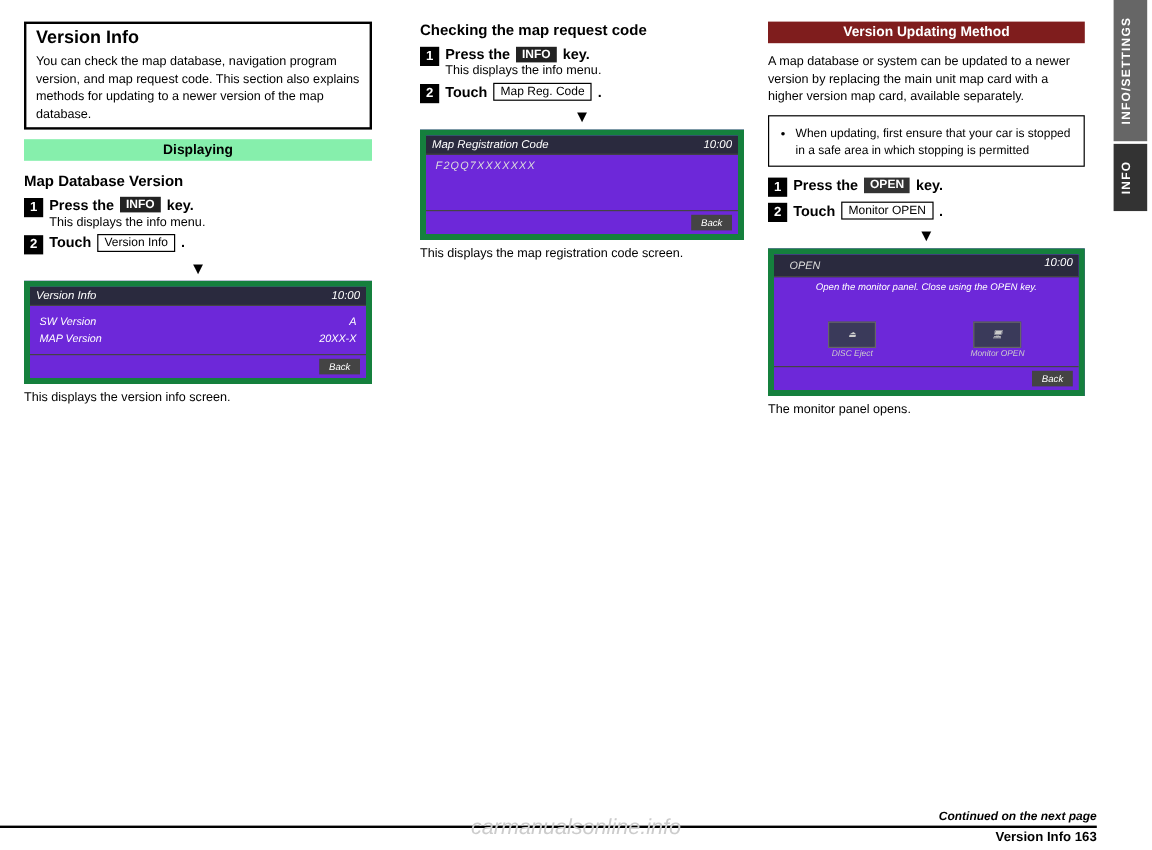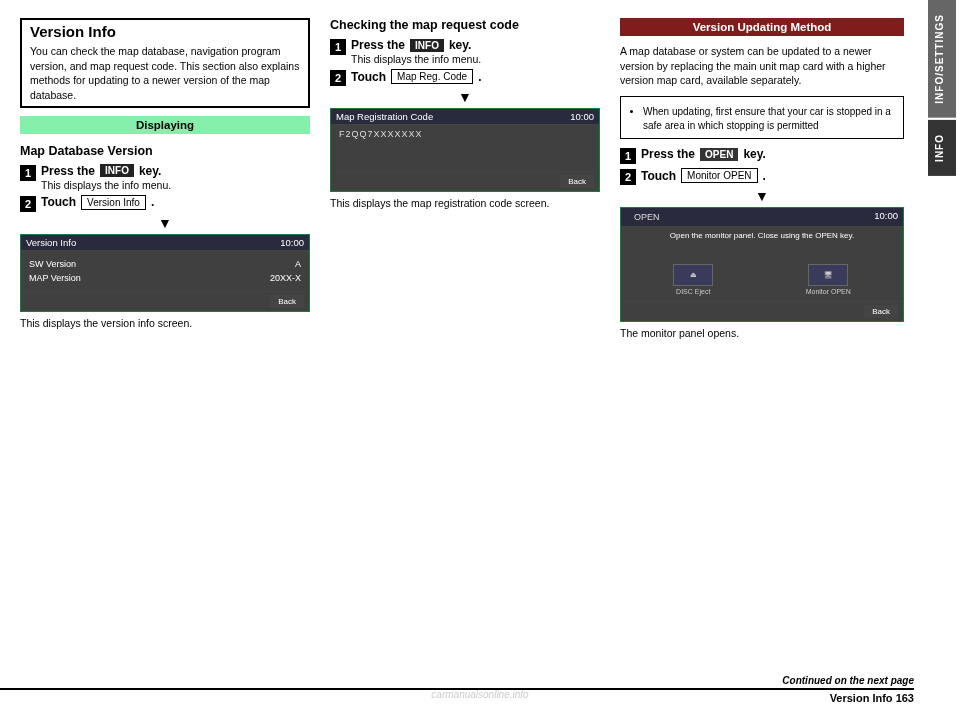--- a/index.html
+++ b/index.html
@@ -73,20 +73,21 @@
     }
 
     .col-left {
       width: 290px;
       flex-shrink: 0;
     }
 
     .col-middle {
       width: 270px;
       flex-shrink: 0;
+      margin-left: 20px;
     }
 
     .col-right {
       flex: 1;
     }
 
     
     .section-title-box {
       border: 2px solid #000;
       padding: 3px 8px;
@@ -194,27 +195,28 @@
     
     .triangle-down {
       text-align: center;
       font-size: 14px;
       margin: 2px 0;
       line-height: 1;
     }
 
     
     .screen-mockup {
-      border: 1px solid #15803d;
-      background: #404040;
+      border: 5px solid #15803d;
+      background: #6d28d9;
       color: #fff;
       font-size: 9px;
       margin: 4px 0;
       position: relative;
       overflow: hidden;
+      font-style: italic;
     }
 
     .screen-header {
       display: flex;
       justify-content: space-between;
       padding: 2px 5px;
       font-size: 9.5px;
       border-bottom: 1px solid #444;
       background: #2a2a3e;
     }
@@ -322,21 +324,21 @@
       font-size: 11px;
       font-weight: bold;
     }
 
     
     .watermark {
       position: absolute;
       bottom: 8px;
       left: 50%;
       transform: translateX(-50%);
-      font-size: 10px;
+      font-size: 18px;
       color: #ccc;
       font-style: italic;
       white-space: nowrap;
     }
 
     .screen-map-reg {
       font-size: 9px;
       color: #ddd;
       padding: 4px 8px 2px 8px;
       letter-spacing: 1px;

